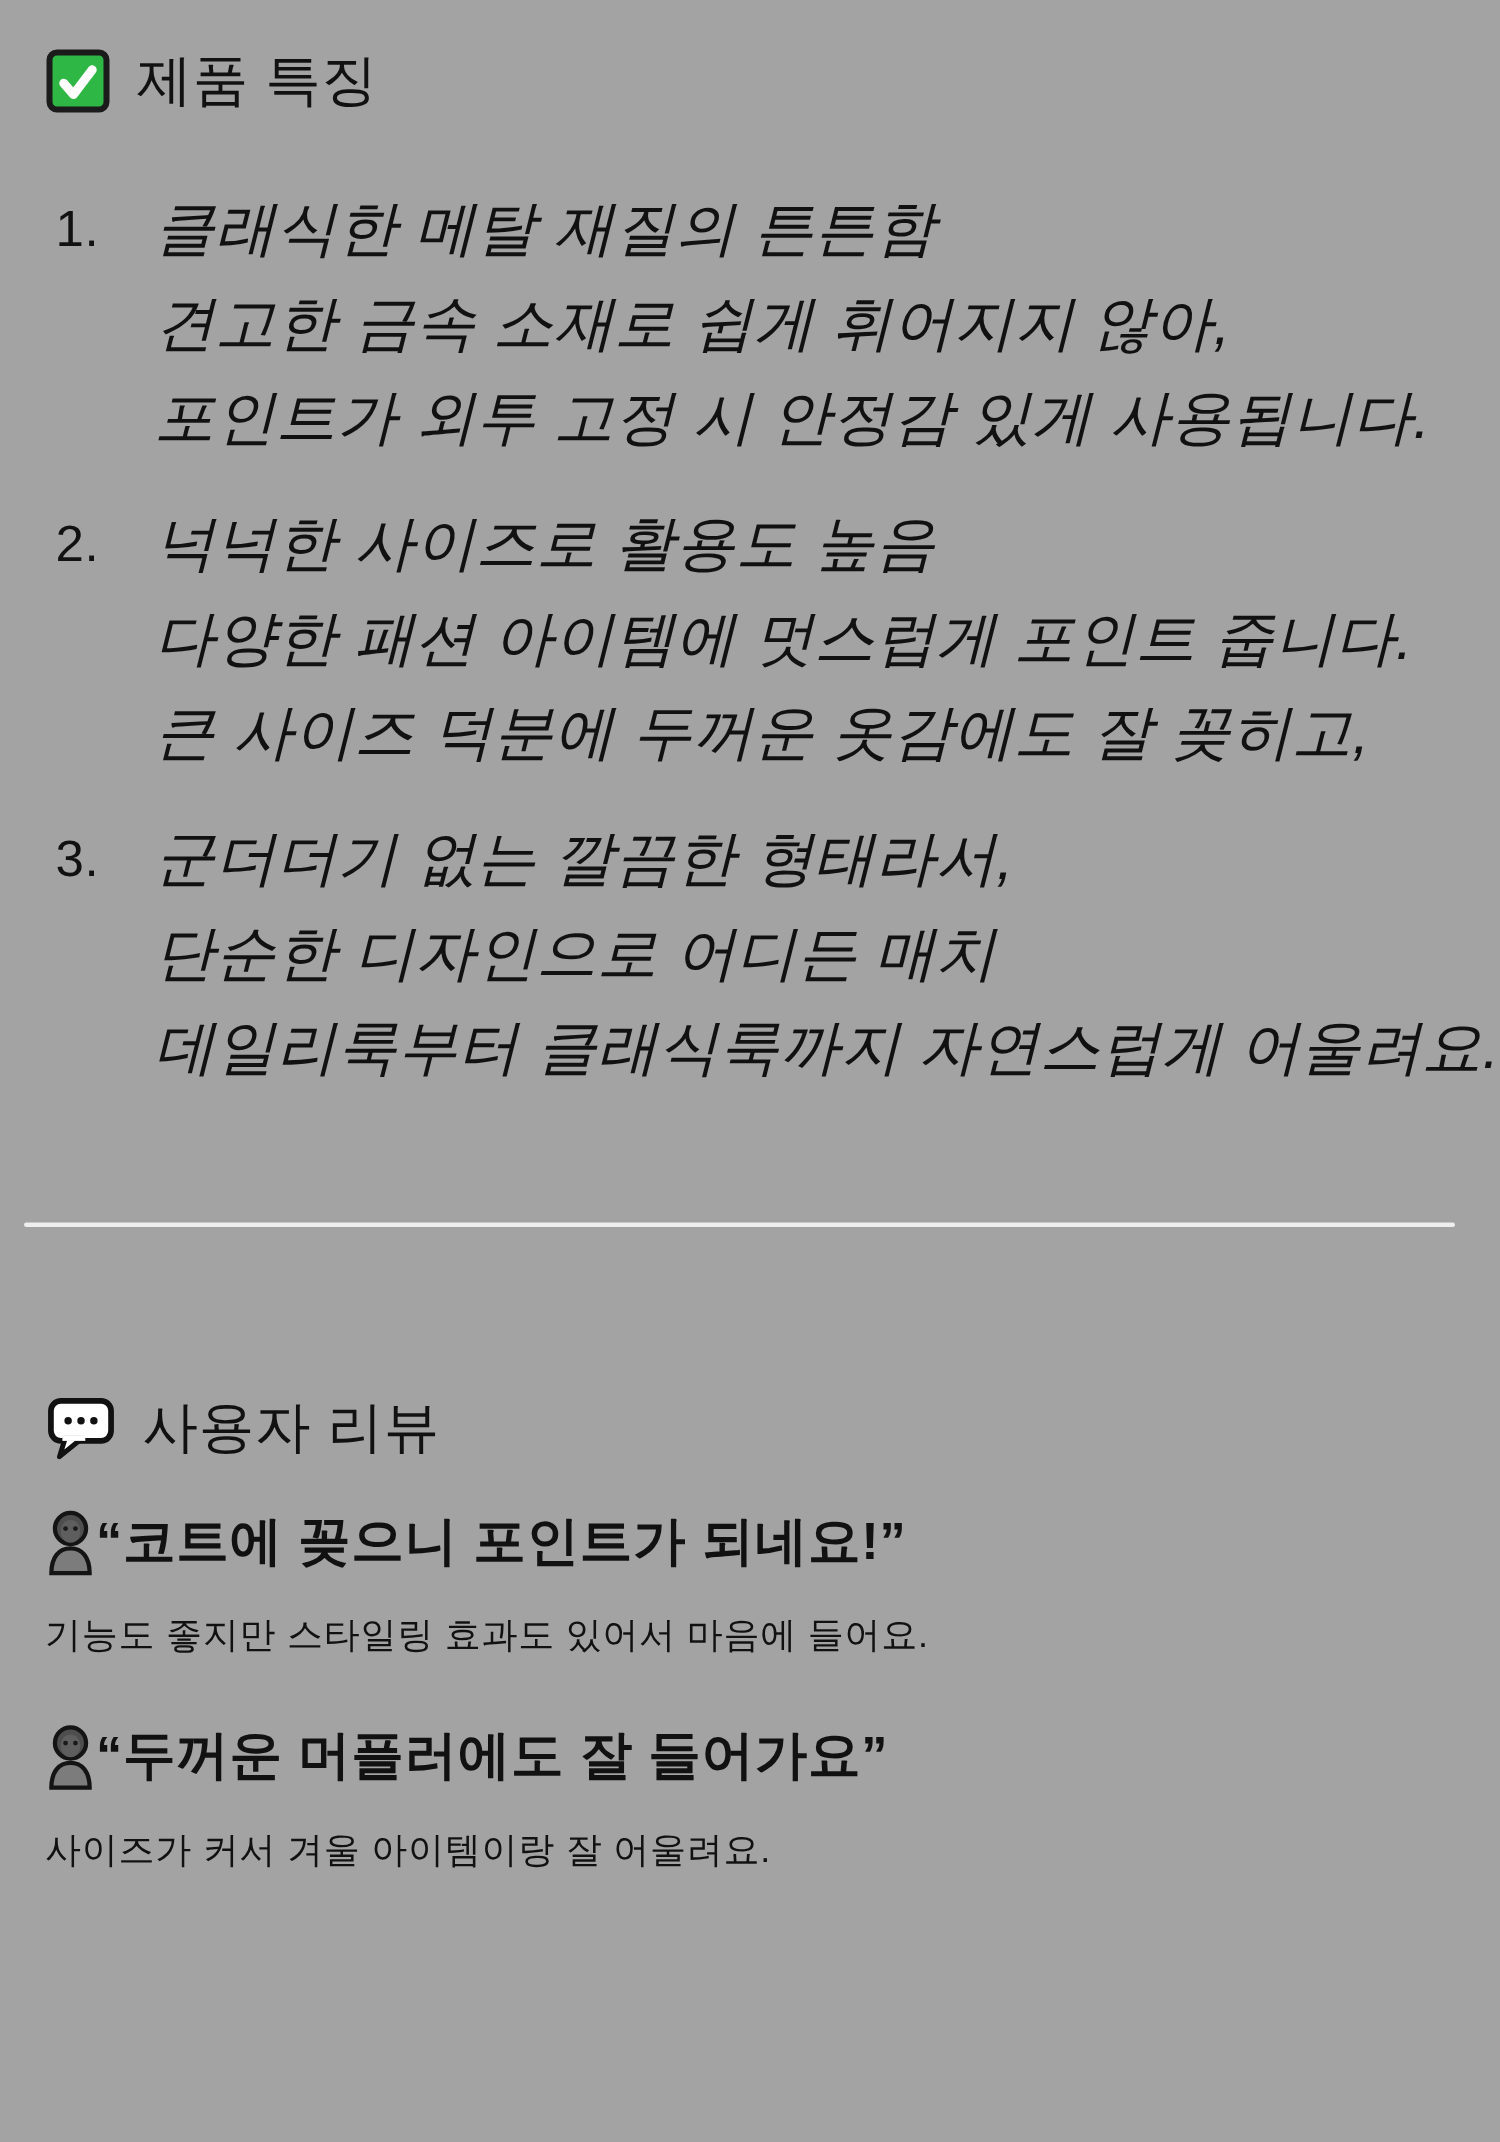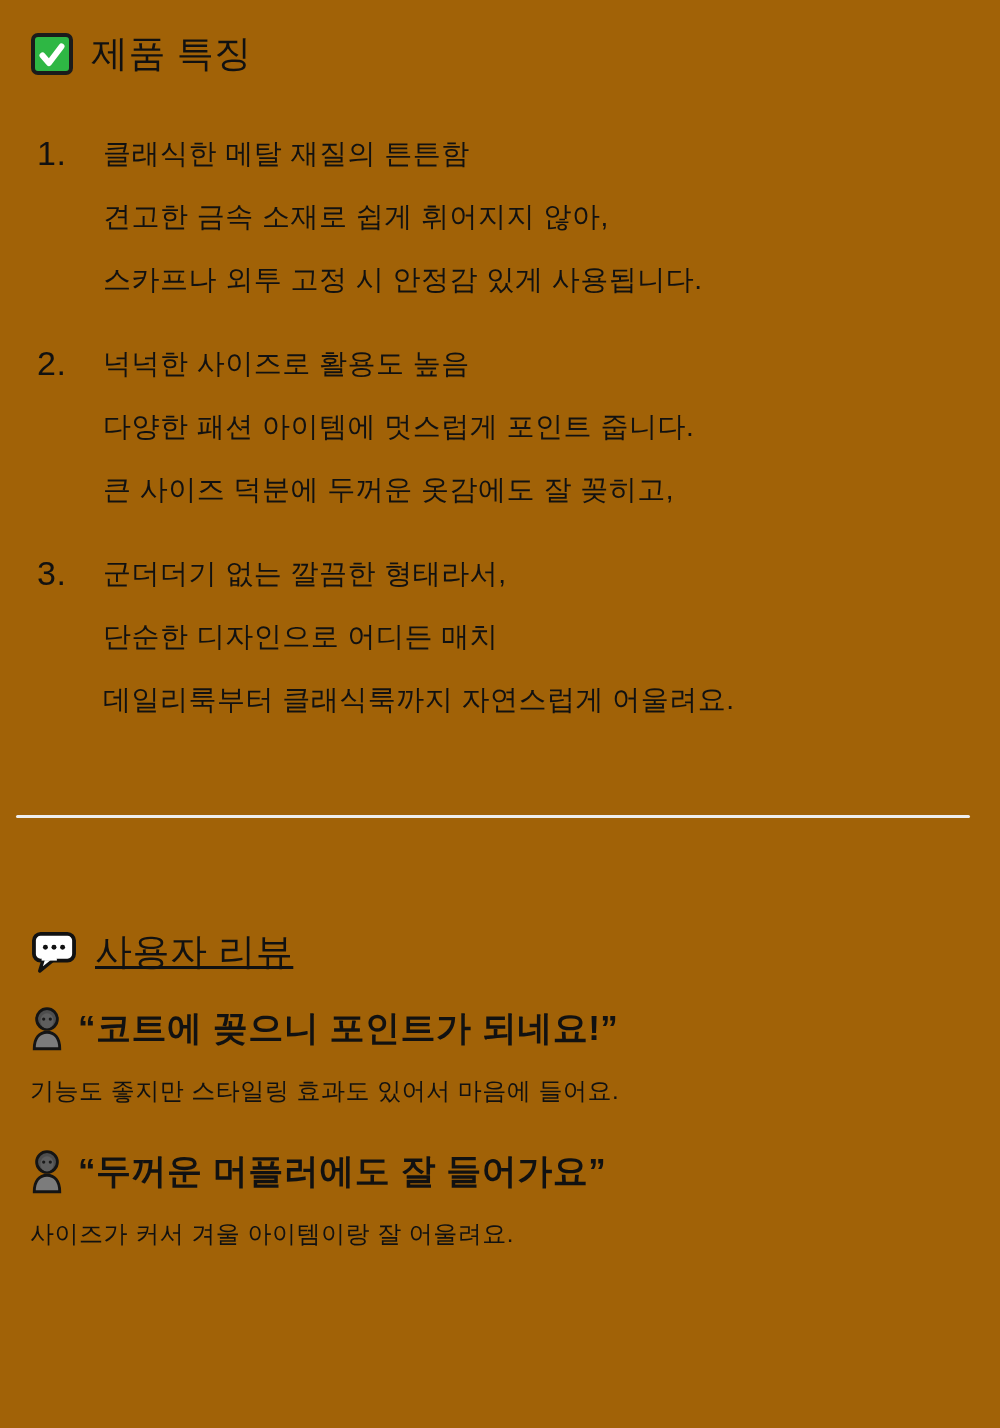--- a/index.html
+++ b/index.html
@@ -2,21 +2,21 @@
 <html lang="ko"><head>
 <meta charset="utf-8">
 <style>
   * { margin: 0; padding: 0; box-sizing: border-box; }
   html, body { background: #ffffff; }
   .page {
     position: relative;
     width: 1000px;
     height: 1428px;
     margin: 0 auto;
-    background: #a16207;
+    background: #a3a3a3;
     overflow: hidden;
     padding: 30px 30px 0 30px;
     font-family: "Liberation Sans", "DejaVu Sans", sans-serif;
     color: #111111;
     -webkit-font-smoothing: antialiased;
   }
   .section-heading {
     display: flex;
     align-items: center;
     gap: 17px;
@@ -39,44 +39,44 @@
   .feature-num {
     position: absolute;
     left: 7px;
     top: 0;
     font-size: 34px;
     line-height: 63px;
     letter-spacing: 0.5px;
   }
   .feature-line {
     display: block;
-    font-size: 28px;
+    font-size: 40px;
     line-height: 63px;
     letter-spacing: 0.5px;
     white-space: nowrap;
+    font-style: italic;
   }
 
   .divider {
     border: none;
     height: 3px;
     background: #eeeeee;
     border-radius: 2px;
     margin-top: 84px;
     margin-left: -14px;
     width: calc(100% + 14px);
   }
 
-  .reviews-heading { margin-top: 110px; text-decoration: underline; }
+  .reviews-heading { margin-top: 110px; }
 
   .reviews-body { margin-top: 20px; }
   .review-block { margin-bottom: 17px; }
   .review-quote {
     display: flex;
     align-items: center;
-    gap: 14px;
     font-size: 35px;
     font-weight: 700;
     line-height: 63px;
     letter-spacing: 0.5px;
     white-space: nowrap;
   }
   .review-icon { display: inline-flex; flex: 0 0 auto; }
   .review-comment {
     font-size: 24px;
     font-weight: 400;
@@ -98,21 +98,21 @@
       </svg>
     </span>
     <span>제품 특징</span>
   </h2>
 
   <ol class="feature-list">
     <li class="feature-item">
       <span class="feature-num">1.</span>
       <span class="feature-line">클래식한 메탈 재질의 튼튼함</span>
       <span class="feature-line">견고한 금속 소재로 쉽게 휘어지지 않아,</span>
-      <span class="feature-line">스카프나 외투 고정 시 안정감 있게 사용됩니다.</span>
+      <span class="feature-line">포인트가 외투 고정 시 안정감 있게 사용됩니다.</span>
     </li>
     <li class="feature-item">
       <span class="feature-num">2.</span>
       <span class="feature-line">넉넉한 사이즈로 활용도 높음</span>
       <span class="feature-line">다양한 패션 아이템에 멋스럽게 포인트 줍니다.</span>
       <span class="feature-line">큰 사이즈 덕분에 두꺼운 옷감에도 잘 꽂히고,</span>
     </li>
     <li class="feature-item">
       <span class="feature-num">3.</span>
       <span class="feature-line">군더더기 없는 깔끔한 형태라서,</span>

